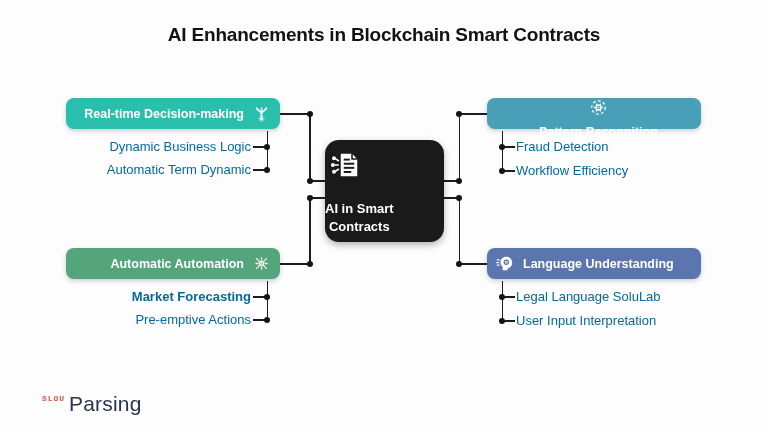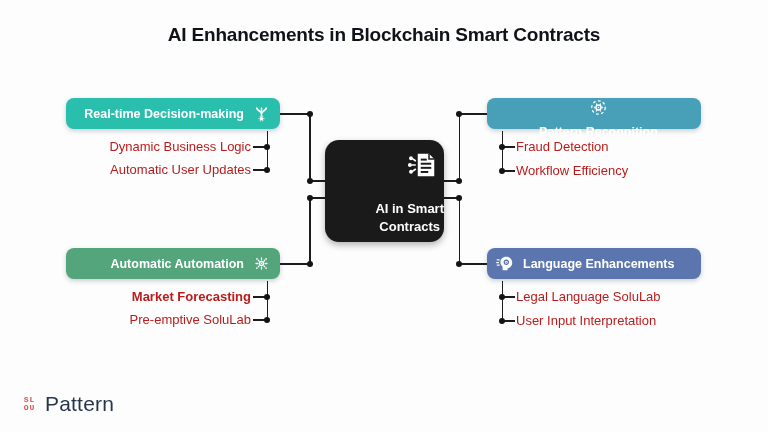--- a/index.html
+++ b/index.html
@@ -9,31 +9,31 @@
          font-size:19px;font-weight:800;color:#0f1217;letter-spacing:-.2px;}
   .branch-box{position:absolute;width:214px;height:31px;border-radius:8px;display:flex;
               align-items:center;gap:8px;color:#fff;font-weight:700;font-size:12.5px;
               box-shadow:0 2px 5px rgba(20,40,60,.22);box-sizing:border-box;}
   .box-tl{left:66px;top:98px;justify-content:flex-end;padding-right:9px;}
   .box-bl{left:66px;top:248px;justify-content:flex-end;padding-right:9px;}
   .box-tr{left:487px;top:98px;justify-content:flex-start;padding-left:9px;}
   .box-br{left:487px;top:248px;justify-content:flex-start;padding-left:9px;}
   .b-icon{display:flex;align-items:center;justify-content:center;width:19px;height:19px;flex:0 0 auto;}
   .center-box{position:absolute;left:325px;top:140px;width:119px;height:102px;border-radius:14px;
-              display:flex;flex-direction:column;align-items:flex-end;justify-content:center;gap:13px;
+              display:flex;flex-direction:column;align-items:flex-start;justify-content:center;gap:13px;
               box-shadow:0 3px 7px rgba(0,0,0,.3);}
   .center-label{color:#fff;font-weight:700;font-size:13px;line-height:18px;text-align:center;}
   .hline,.vline{position:absolute;background:#1c1c1c;}
   .cdot{position:absolute;width:6px;height:6px;border-radius:50%;background:#141414;}
   .sdot{position:absolute;width:6px;height:6px;border-radius:50%;background:#141414;}
-  .sub{position:absolute;font-size:13px;color:#b91c1c;white-space:nowrap;}
+  .sub{position:absolute;font-size:13px;color:#0369a1;white-space:nowrap;}
   .footer{position:absolute;left:20px;top:392px;display:flex;align-items:center;gap:6px;}
-  .logo-mark{display:flex;flex-direction:column;justify-content:center;width:19px;height:19px;
+  .logo-mark{display:flex;justify-content:center;width:19px;height:19px;
              font-family:"Liberation Mono","DejaVu Sans Mono",monospace;font-size:8px;
-             font-weight:700;line-height:8px;letter-spacing:1px;text-align:center;}
+             font-weight:700;line-height:8px;letter-spacing:1px;text-align:center;margin-left:24px;}
   .brand{font-size:21px;font-weight:500;color:#27364e;letter-spacing:.2px;}
 </style>
 </head>
 <body>
 
 <div id="canvas">
 
   <div class="title">AI Enhancements in Blockchain Smart Contracts</div>
 
   <div class="hline" style="left:280px;top:113px;width:30px;height:1.5px;"></div>
@@ -99,21 +99,21 @@
             <line x1="9.5" y1="18.5" x2="8.4" y2="18.5"></line>
           <line x1="13.25" y1="20.67" x2="13.8" y2="21.6"></line>
             <line x1="10.75" y1="20.67" x2="10.2" y2="21.6"></line>
           <line x1="13.25" y1="16.33" x2="13.8" y2="15.4"></line>
             <line x1="10.75" y1="16.33" x2="10.2" y2="15.4"></line>
         </g>
       </svg>
     </span>
   </div>
   <div class="sub" style="right:517px;top:139px;">Dynamic Business Logic</div>
-  <div class="sub" style="right:517px;top:162px;">Automatic User Updates</div>
+  <div class="sub" style="right:517px;top:162px;">Automatic Term Dynamic</div>
 
   <div class="branch-box box-tr" style="background-color: rgb(71, 160, 184); flex-direction: column;">
     <span class="b-icon">
       <svg width="19" height="19" viewBox="0 0 24 24">
         <circle cx="12" cy="12" r="8.5" stroke="#fff" stroke-width="1.6" stroke-dasharray="3.5 3" fill="none"></circle>
         <circle cx="12" cy="12" r="3.2" stroke="#fff" stroke-width="1.8" fill="none"></circle>
         <circle cx="12" cy="12" r="1" fill="#fff"></circle>
         <g stroke="#fff" stroke-width="1.6">
           <line x1="16" y1="12" x2="17.6" y2="12"></line>
             <line x1="8" y1="12" x2="6.4" y2="12"></line>
@@ -146,36 +146,36 @@
             <line x1="8.8" y1="15.2" x2="7.9" y2="16.1"></line>
         </g>
         <circle cx="17.8" cy="6.2" r="1.1" fill="#fff"></circle>
           <circle cx="6.2" cy="6.2" r="1.1" fill="#fff"></circle>
         <circle cx="17.8" cy="17.8" r="1.1" fill="#fff"></circle>
           <circle cx="6.2" cy="17.8" r="1.1" fill="#fff"></circle>
       </svg>
     </span>
   </div>
   <div class="sub" style="right:517px;top:289px;font-weight:bold;">Market Forecasting</div>
-  <div class="sub" style="right:517px;top:312px;">Pre-emptive SoluLab</div>
+  <div class="sub" style="right:517px;top:312px;">Pre-emptive Actions</div>
 
   <div class="branch-box box-br" style="background-color: rgb(91, 118, 174);">
     <span class="b-icon">
       <svg width="19" height="19" viewBox="0 0 24 24">
         <path d="M20.5 11.2 C20.5 6.7 17 3.5 12.8 3.5 C8.6 3.5 5.6 6.6 5.6 10.5 C5.6 12.9 6.7 14.8 8.3 16 L8.3 20.5 L14.5 20.5 L14.5 18.2 C18 17.8 20.5 15 20.5 11.2 Z" fill="#fff"></path>
         <circle cx="13" cy="10.5" r="2.6" stroke="#5b76ae" stroke-width="1.6" fill="none"></circle>
         <circle cx="13" cy="10.5" r=".8" fill="#5b76ae"></circle>
         <g stroke="#fff" stroke-width="1.6" stroke-linecap="round">
           <line x1="4" y1="7.5" x2="1.6" y2="7.5"></line>
             <line x1="3.2" y1="10.8" x2="0.9" y2="10.8"></line>
             <line x1="4" y1="14" x2="1.6" y2="14"></line>
         </g>
       </svg>
     </span>
-    <span>Language Enhancements</span>
+    <span>Language Understanding</span>
   </div>
   <div class="sub" style="left:516px;top:289px;">Legal Language SoluLab</div>
   <div class="sub" style="left:516px;top:313px;">User Input Interpretation</div>
 
   <div class="center-box" style="background-color: rgb(26, 26, 26);">
     <span>
       <svg width="42" height="36" viewBox="0 0 48 48">
         <path d="M17 9 H32 L39 16 V39 H17 Z" fill="#fff"></path>
         <path d="M32 9 V16 H39" stroke="#1a1a1a" stroke-width="2" fill="none"></path>
         <rect x="21" y="15.5" width="8" height="2.6" fill="#1a1a1a"></rect>
@@ -196,16 +196,16 @@
       <div>AI in Smart</div>
       <div>Contracts</div>
     </div>
   </div>
 
   <div class="footer">
     <span class="logo-mark" style="color: rgb(217, 83, 79);">
       <span>SL</span>
       <span>OU</span>
     </span>
-    <span class="brand" style="color: rgb(39, 54, 78);">Pattern</span>
+    <span class="brand" style="color: rgb(39, 54, 78);">Parsing</span>
   </div>
 
 </div>
 
 </body></html>

